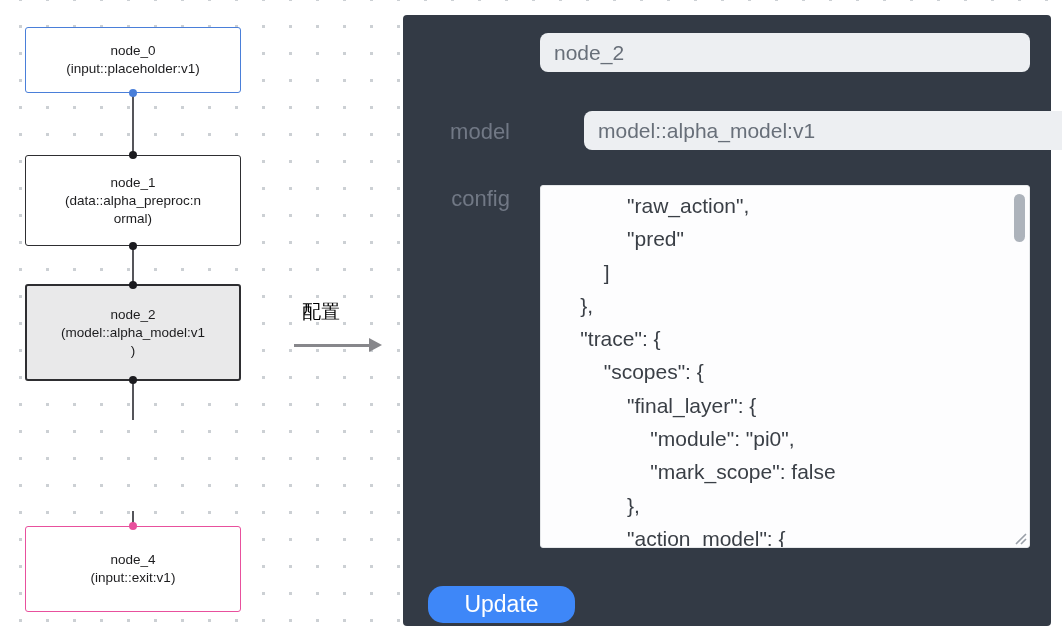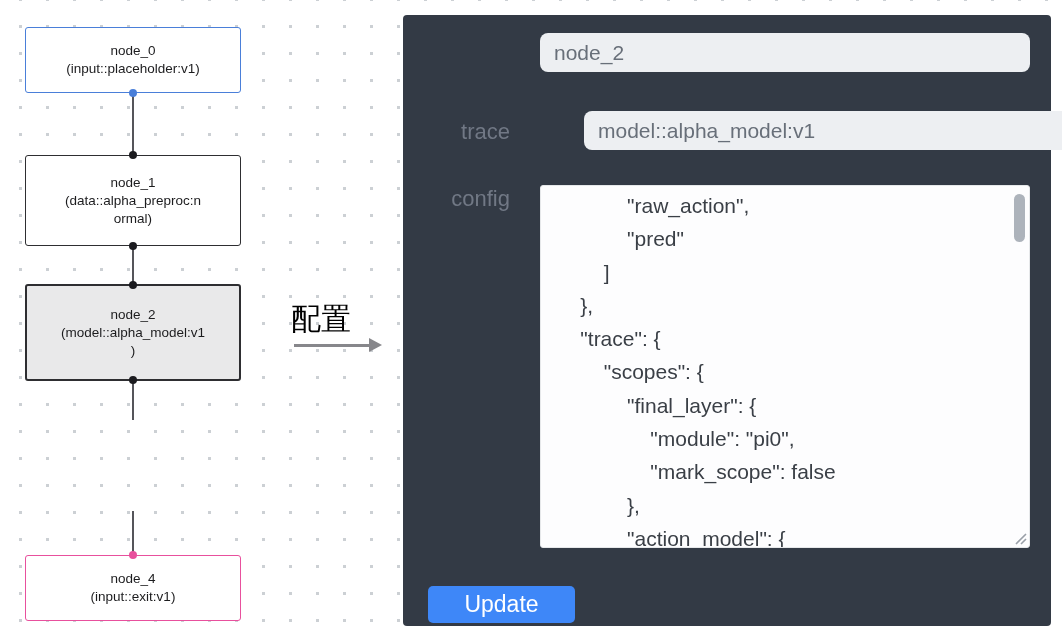--- a/index.html
+++ b/index.html
@@ -22,32 +22,32 @@
   .node{
     position:absolute;left:25px;width:216px;box-sizing:border-box;
     background:#ffffff;border:1.5px solid var(--node-default-border,#2e2e31);
     border-radius:3px;display:flex;flex-direction:column;justify-content:center;
     align-items:center;font-size:13.5px;line-height:18px;color:#1c1c1e;text-align:center;
   }
   .n0{top:27px;height:66px;border-color:var(--node-input-border,#4a7fd9);}
   .n1{top:155px;height:91px;text-align:center;}
   .n2{top:284px;height:97px;background:var(--node-selected-bg,#e9e9ea);border-width:2px;}
   .n3{top:420px;height:91px;}
-  .n4{top:555px;height:66px;border-color:var(--node-output-border,#e8509d);}
+  .n4{top:526px;height:86px;border-color:var(--node-output-border,#e8509d);}
 
   .port{position:absolute;width:8px;height:8px;border-radius:50%;
     background:#1b1b1f;left:50%;transform:translateX(-50%);}
   .port.top{top:-5px;}
   .port.bottom{bottom:-5px;}
   .port.blue{background:var(--node-input-border,#4a7fd9);}
   .port.pink{background:var(--node-output-border,#e8509d);}
 
   
   .arrow-label{position:absolute;left:288px;top:299px;width:66px;text-align:center;
-    font-size:30px;color:#000;}
+    font-size:19px;color:#000;}
   .arrow{position:absolute;left:294px;top:344px;width:76px;height:3px;background:#87878b;}
   .arrow .head{position:absolute;right:-12px;top:-6px;width:0;height:0;
     border-left:13px solid #87878b;border-top:7.5px solid transparent;
     border-bottom:7.5px solid transparent;}
 
   
   .panel{position:absolute;left:403px;top:15px;width:648px;height:611px;
     background:var(--panel-bg,#333a45);border-radius:4px;}
   .flabel{position:absolute;left:0;width:107px;text-align:right;
     color:var(--label-text,#717885);font-size:22px;}
@@ -63,21 +63,21 @@
   .configbox{position:absolute;left:137px;top:170px;width:490px;height:363px;
     background:#fdfdfe;border:1px solid #e6e8ea;box-sizing:border-box;
     border-radius:3px;overflow:hidden;}
   .cfg{margin:0;padding:3px 30px 3px 16px;font-family:"Liberation Sans",sans-serif;
     font-size:21px;line-height:33.3px;color:var(--config-text,#3a3f46);white-space:pre;}
   .thumb{position:absolute;right:4px;top:8px;width:11px;height:48px;border-radius:6px;
     background:var(--scroll-thumb,#adb3bb);}
   .grip{position:absolute;right:2px;bottom:2px;}
 
   .update{position:absolute;left:25px;top:571px;width:147px;height:37px;
-    background:var(--accent-blue,#3e87f8);color:#fff;border:none;border-radius:5px;
+    background:var(--accent-blue,#3e87f8);color:#fff;border:none;border-radius:15px;
     font-size:23px;font-weight:500;font-family:inherit;cursor:pointer;}
 </style>
 </head>
 <body>
 
 <div class="canvas">
 
   <div class="connector c1"></div>
   <div class="connector c2"></div>
   <div class="connector c3"></div>
@@ -114,21 +114,21 @@
 
   <div class="arrow-label">配置</div>
   <div class="arrow">
       <i class="head"></i>
     </div>
 
   <div class="panel">
 
     <input class="finput i-id" type="text" value="node_2" style="">
 
-    <label class="flabel l-type">trace</label>
+    <label class="flabel l-type">model</label>
     <input class="finput i-type" type="text" value="model::alpha_model:v1" style="">
 
     <label class="flabel l-config">config</label>
     <div class="configbox">
       <pre class="cfg">            "raw_action",
             "pred"
         ]
     },
     "trace": {
         "scopes": {

